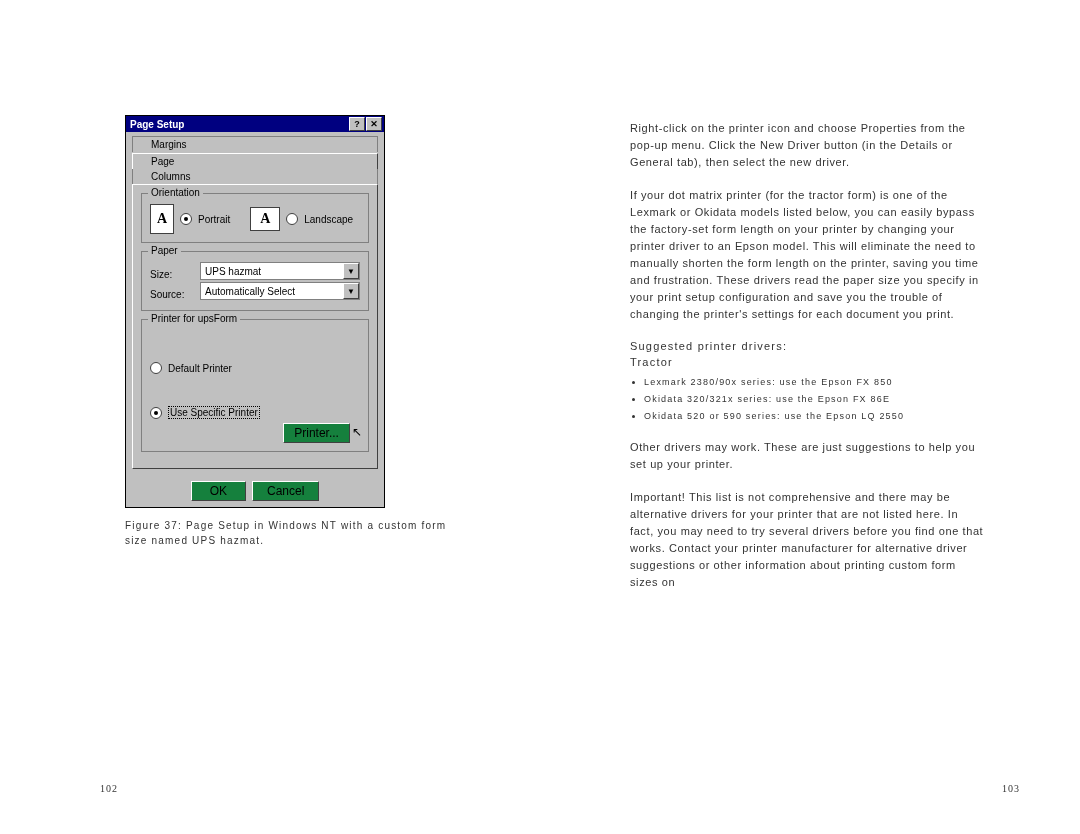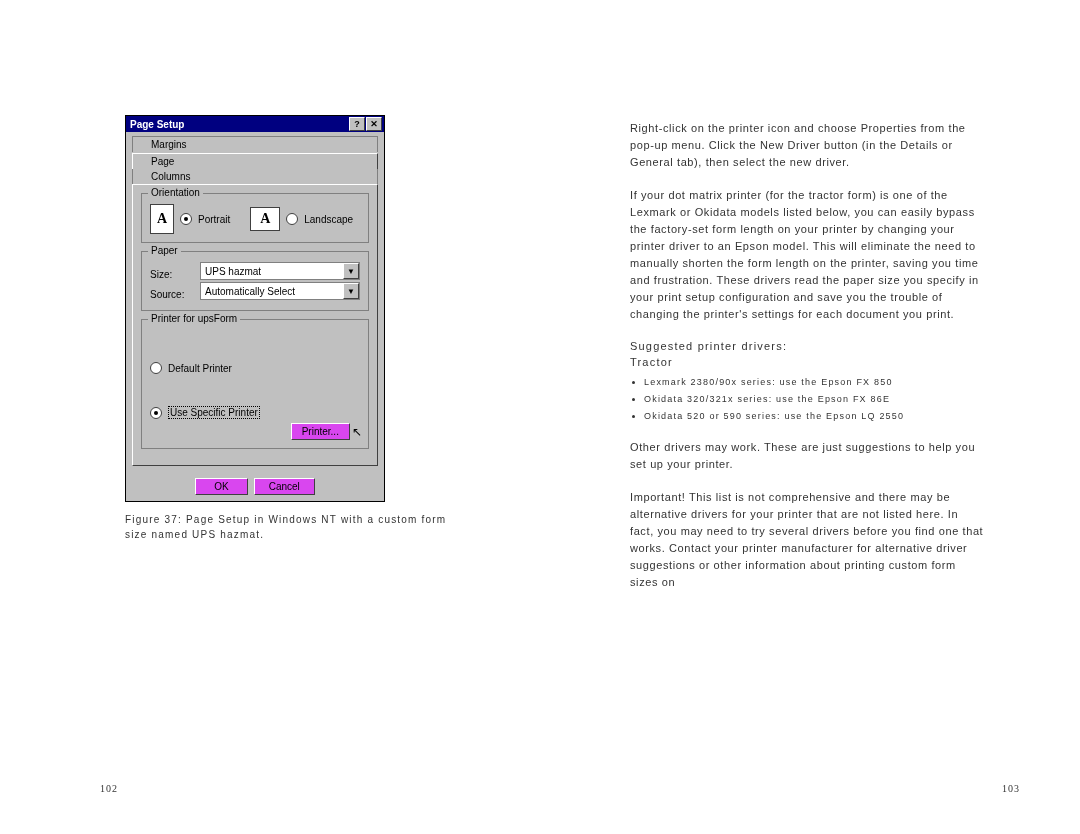--- a/index.html
+++ b/index.html
@@ -121,21 +121,21 @@
     padding:0 0 0 4px;
   }
   .combo .arrow {
     width:14px; height:14px; background:#c0c0c0;
     border:1px solid #fff; border-right-color:#404040; border-bottom-color:#404040;
     font-size:8px; display:flex; align-items:center; justify-content:center;
   }
   .printer-row { display:flex; align-items:center; gap:6px; margin-bottom:4px;margin-top:32px;}
   .btn {
     border:1px solid #fff; border-right-color:#404040; border-bottom-color:#404040;
-    background:#d946ef; padding: 2px 10px; font-size:10px;
+    background:#15803d; padding: 2px 10px; font-size:12px;
   }
   .dlg-buttons { display:flex; justify-content:center; gap:6px; padding:6px; }
   .printer-btn-row { display:flex; justify-content:flex-end; margin-top:2px;}
   .cursor {
     position:relative; left:2px; top:2px; font-size:12px;
   }
 
   .caption {
     font-size: 10px;
     letter-spacing: 1.2px;

